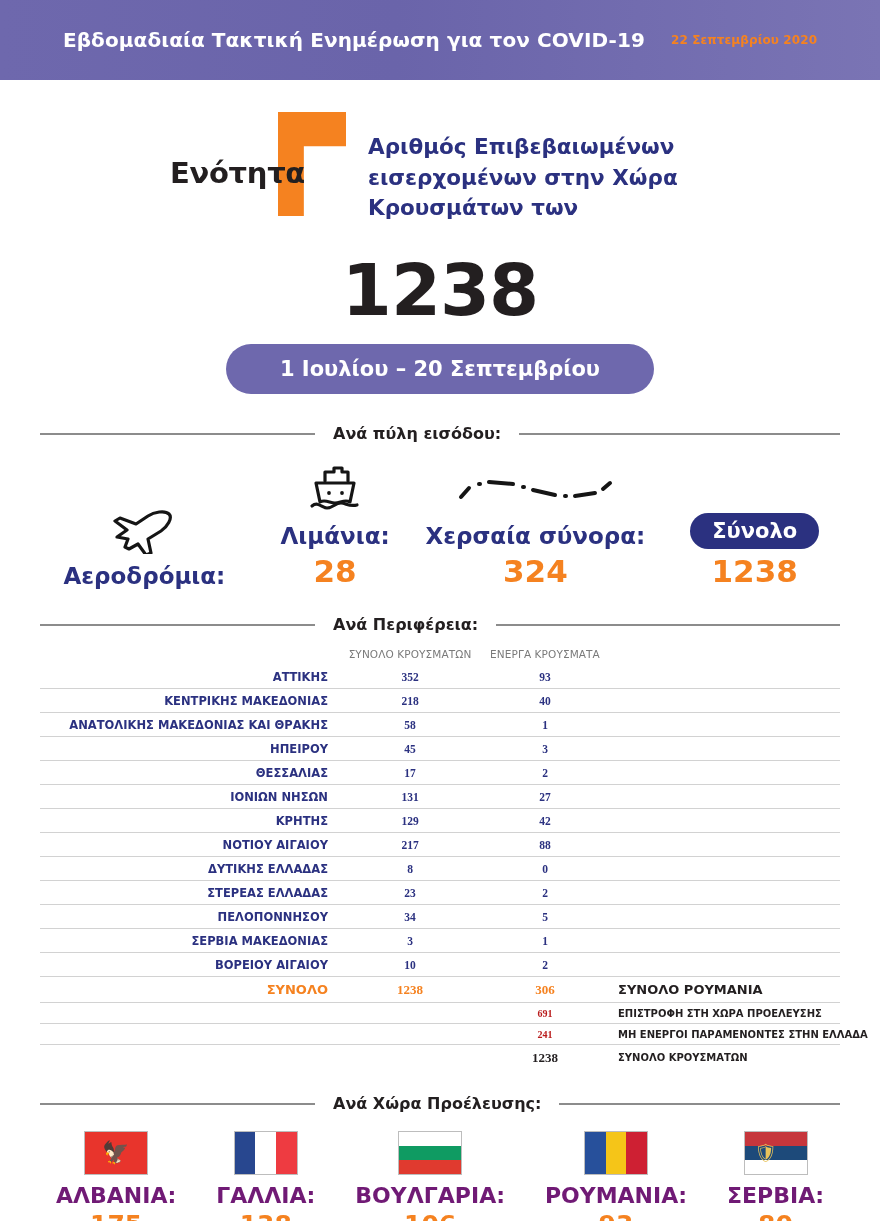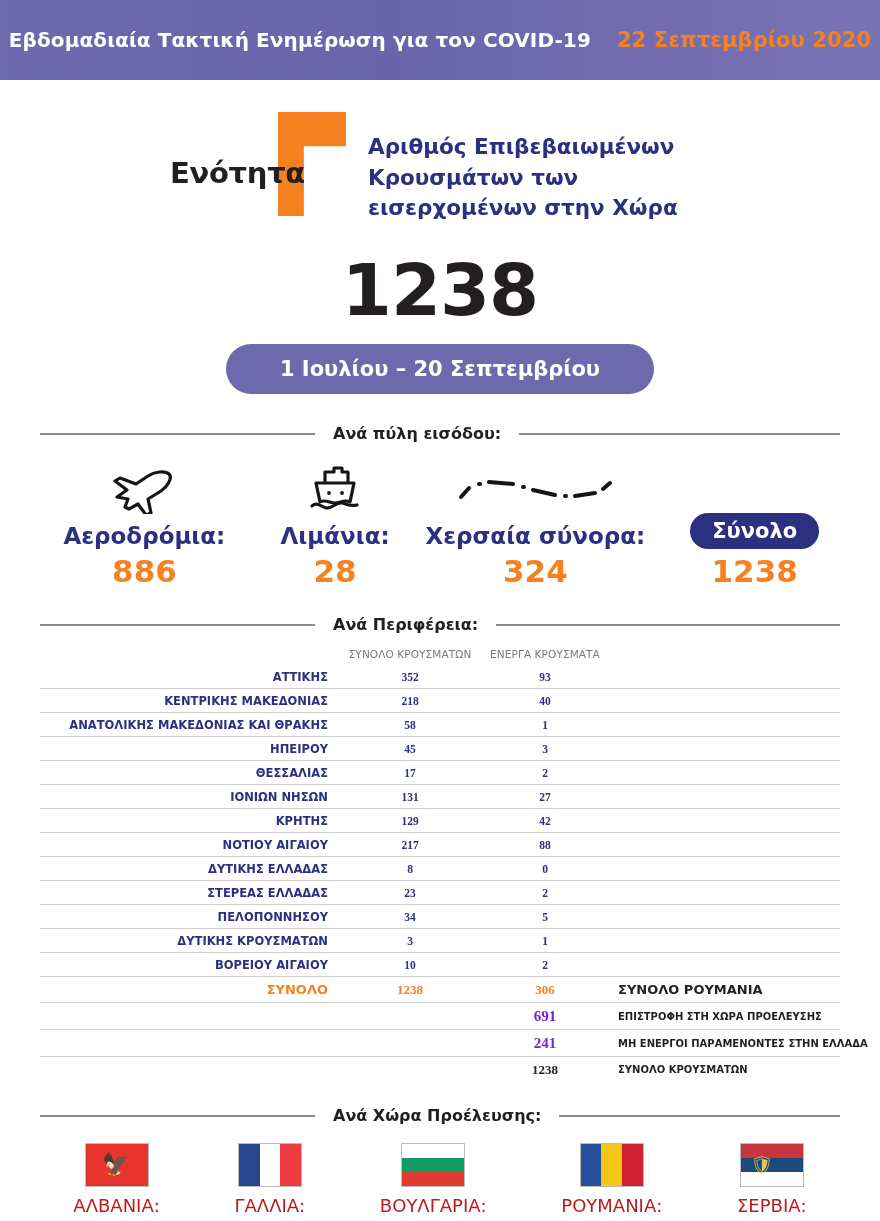--- a/index.html
+++ b/index.html
@@ -25,21 +25,21 @@
     justify-content: center;
     gap: 26px;
   }
   .header-title {
     font-size: 20px;
     font-weight: bold;
     color: #ffffff;
     letter-spacing: 0.1px;
   }
   .header-date {
-    font-size: 21px;
+    font-size: 12px;
     font-weight: bold;
     color: #f58220;
     letter-spacing: 0.1px;
   }
 
   
   .title-block {
     position: relative;
     height: 150px;
     margin-top: 22px;
@@ -191,21 +191,21 @@
     color: #2b3180;
     padding: 4.5px 0;
     border-bottom: 1px solid #d2d2d2;
     white-space: nowrap;
   }
   .region-table tr.first-row td { border-top: none; }
   .region-table td.name  { text-align: right; padding-right: 12px; }
   .region-table td.num   { text-align: center; font-family: Liberation Serif, serif; }
   .region-table td.note  { text-align: left; padding-left: 8px; font-size: 10px; color: #231f20; }
   .region-table tr.total-row td { color: #f58220; font-size: 13px; }
-  .region-table td.num.orange { color: #6d28d9; font-size: 15px; }
+  .region-table td.num.orange { color: #b91c1c; font-size: 10px; }
   .region-table td.num.dark   { color: #231f20; font-size: 13px; }
   .region-table td.empty { border-bottom: 1px solid #d2d2d2; }
   .region-table tr.last-sum td { border-bottom: none; }
 
   
   .countries-row {
     display: flex;
     justify-content: space-around;
     margin-top: 18px;
     padding: 0 36px;
@@ -214,23 +214,23 @@
   .flag {
     width: 64px;
     height: 44px;
     margin: 0 auto 8px auto;
     border: 1px solid #bdbdbd;
     position: relative;
     overflow: hidden;
     box-sizing: border-box;
   }
   .country-label {
-    font-size: 18px;
-    font-weight: normal;
-    color: #b91c1c;
+    font-size: 22px;
+    font-weight: bold;
+    color: #701a75;
   }
   .country-value {
     font-size: 25px;
     font-weight: bold;
     color: #f58220;
     margin-top: 2px;
   }
 
   
   .flag-stripes-v { display: flex; width: 100%; height: 100%; }
@@ -259,22 +259,22 @@
   <span class="header-date">22 Σεπτεμβρίου 2020</span>
 </div>
 
 <div class="title-block">
   <div class="enotita-wrap">
     <div class="gamma-shape"></div>
     <div class="enotita-text">Ενότητα</div>
   </div>
   <div class="main-heading">
     <div>Αριθμός Επιβεβαιωμένων</div>
+    <div>εισερχομένων στην Χώρα</div>
     <div>Κρουσμάτων των</div>
-    <div>εισερχομένων στην Χώρα</div>
   </div>
 </div>
 
 <div class="big-number">1238</div>
 
 <div class="date-pill-row">
   <div class="date-pill">1 Ιουλίου – 20 Σεπτεμβρίου</div>
 </div>
 
 <div class="section-divider">
@@ -285,21 +285,20 @@
 
 <div class="gates-row">
 
   <div class="gate" style="width:240px;">
     <div class="gate-icon">
       <svg width="74" height="46" viewBox="0 0 74 46" fill="none" stroke="#151515" stroke-width="3.2" stroke-linejoin="round" stroke-linecap="round">
         <path d="M10 29 L20 22 L8 13 L13 10 L29 16 L41 8 C47 4 58 2 62 6 C66 10 60 19 54 23 L41 31 L44 45 L39 47 L31 36 L22 41 L18 39 L21 31 Z"></path>
       </svg>
     </div>
     <div class="gate-label">Αεροδρόμια:</div>
-    <div class="gate-value">886</div>
   </div>
 
   <div class="gate" style="width:160px;">
     <div class="gate-icon">
       <svg width="56" height="52" viewBox="0 0 56 52" fill="none" stroke="#151515" stroke-width="3.2" stroke-linejoin="round" stroke-linecap="round">
         <path d="M18 16 V7 h9 V3 h8 v4 h6 v9"></path>
         <path d="M9 18 h38 l-4 19 c-5 -3 -10 1 -15 1 c-5 0 -10 -4 -15 -1 Z"></path>
         <path d="M5 41 c6 -5 10 2 15 2 c6 0 8 -5 14 -5 c5 0 8 4 16 2"></path>
         <circle cx="22" cy="28" r="1.9" fill="#151515" stroke="none"></circle>
         <circle cx="35" cy="28" r="1.9" fill="#151515" stroke="none"></circle>
@@ -418,21 +417,21 @@
         <td class="num">2</td>
         <td class="note"></td>
       </tr>
       <tr>
         <td class="name">ΠΕΛΟΠΟΝΝΗΣΟΥ</td>
         <td class="num">34</td>
         <td class="num">5</td>
         <td class="note"></td>
       </tr>
       <tr>
-        <td class="name">ΔΥΤΙΚΗΣ ΚΡΟΥΣΜΑΤΩΝ</td>
+        <td class="name">ΣΕΡΒΙΑ ΜΑΚΕΔΟΝΙΑΣ</td>
         <td class="num">3</td>
         <td class="num">1</td>
         <td class="note"></td>
       </tr>
       <tr>
         <td class="name">ΒΟΡΕΙΟΥ ΑΙΓΑΙΟΥ</td>
         <td class="num">10</td>
         <td class="num">2</td>
         <td class="note"></td>
       </tr>

